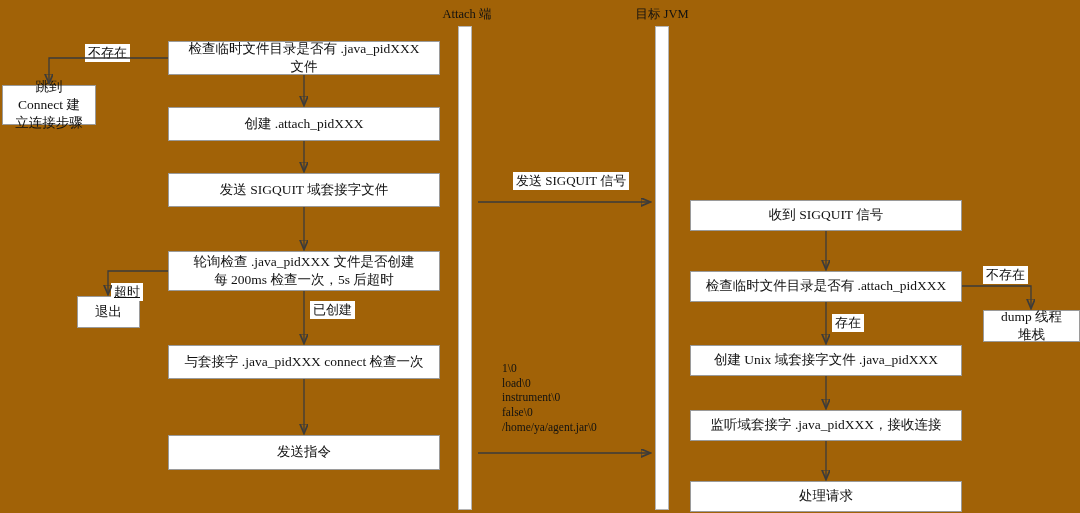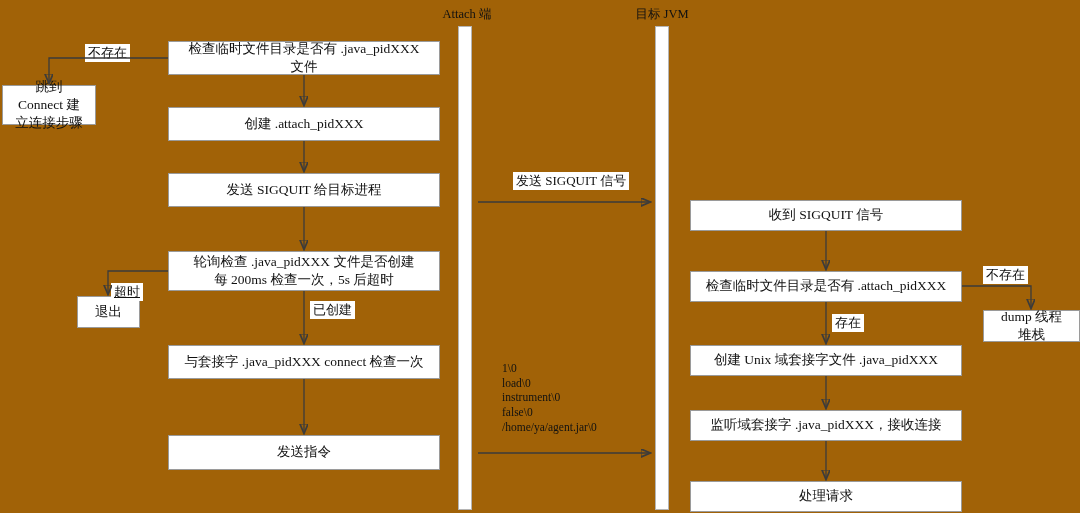--- a/index.html
+++ b/index.html
@@ -83,21 +83,21 @@
   <div class="lane-label" style="left:432px; top:6px; width:70px;">Attach 端</div>
   <div class="lane-bar" style="left:458px; top:26px; width:14px; height:484px;"></div>
 
   <div class="lane-label" style="left:627px; top:6px; width:70px;">目标 JVM</div>
   <div class="lane-bar" style="left:655px; top:26px; width:14px; height:484px;"></div>
 
   <div class="node" style="left:168px; top:41px; width:272px; height:34px;">检查临时文件目录是否有 .java_pidXXX 文件</div>
 
   <div class="node" style="left:168px; top:107px; width:272px; height:34px;">创建 .attach_pidXXX</div>
 
-  <div class="node" style="left:168px; top:173px; width:272px; height:34px;">发送 SIGQUIT 给目标进程</div>
+  <div class="node" style="left:168px; top:173px; width:272px; height:34px;">发送 SIGQUIT 域套接字文件</div>
 
   <div class="node" style="left:168px; top:251px; width:272px; height:40px;">轮询检查 .java_pidXXX 文件是否创建
 每 200ms 检查一次，5s 后超时</div>
 
   <div class="node" style="left:168px; top:345px; width:272px; height:34px;">与套接字 .java_pidXXX  connect 检查一次</div>
 
   <div class="node" style="left:2px; top:85px; width:94px; height:40px;">跳到 Connect 建
 立连接步骤</div>
 
   <div class="node" style="left:168px; top:435px; width:272px; height:35px;">发送指令</div>

